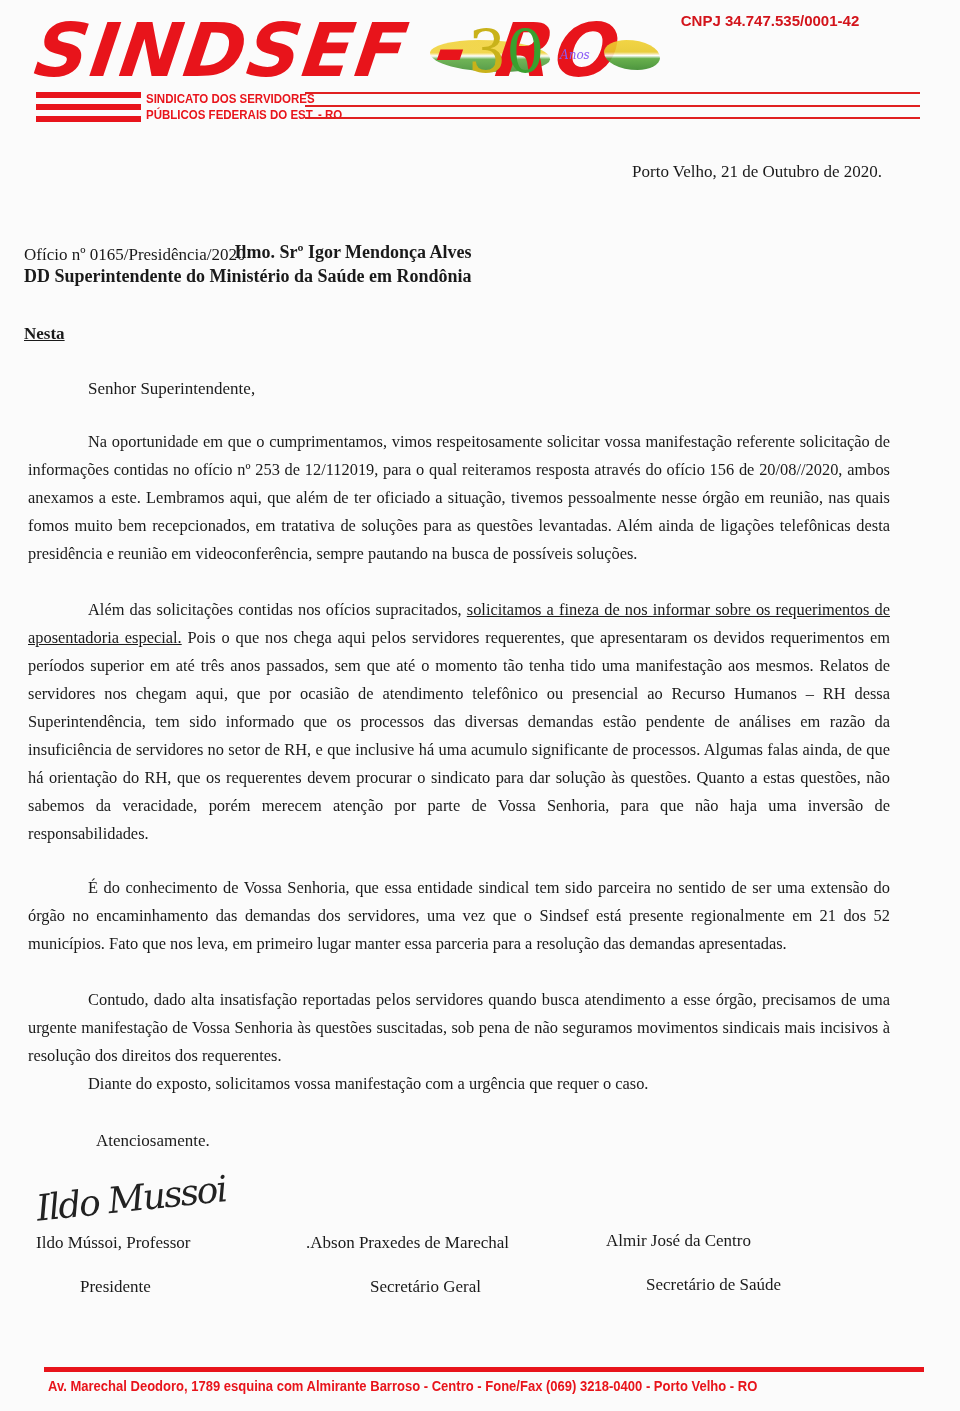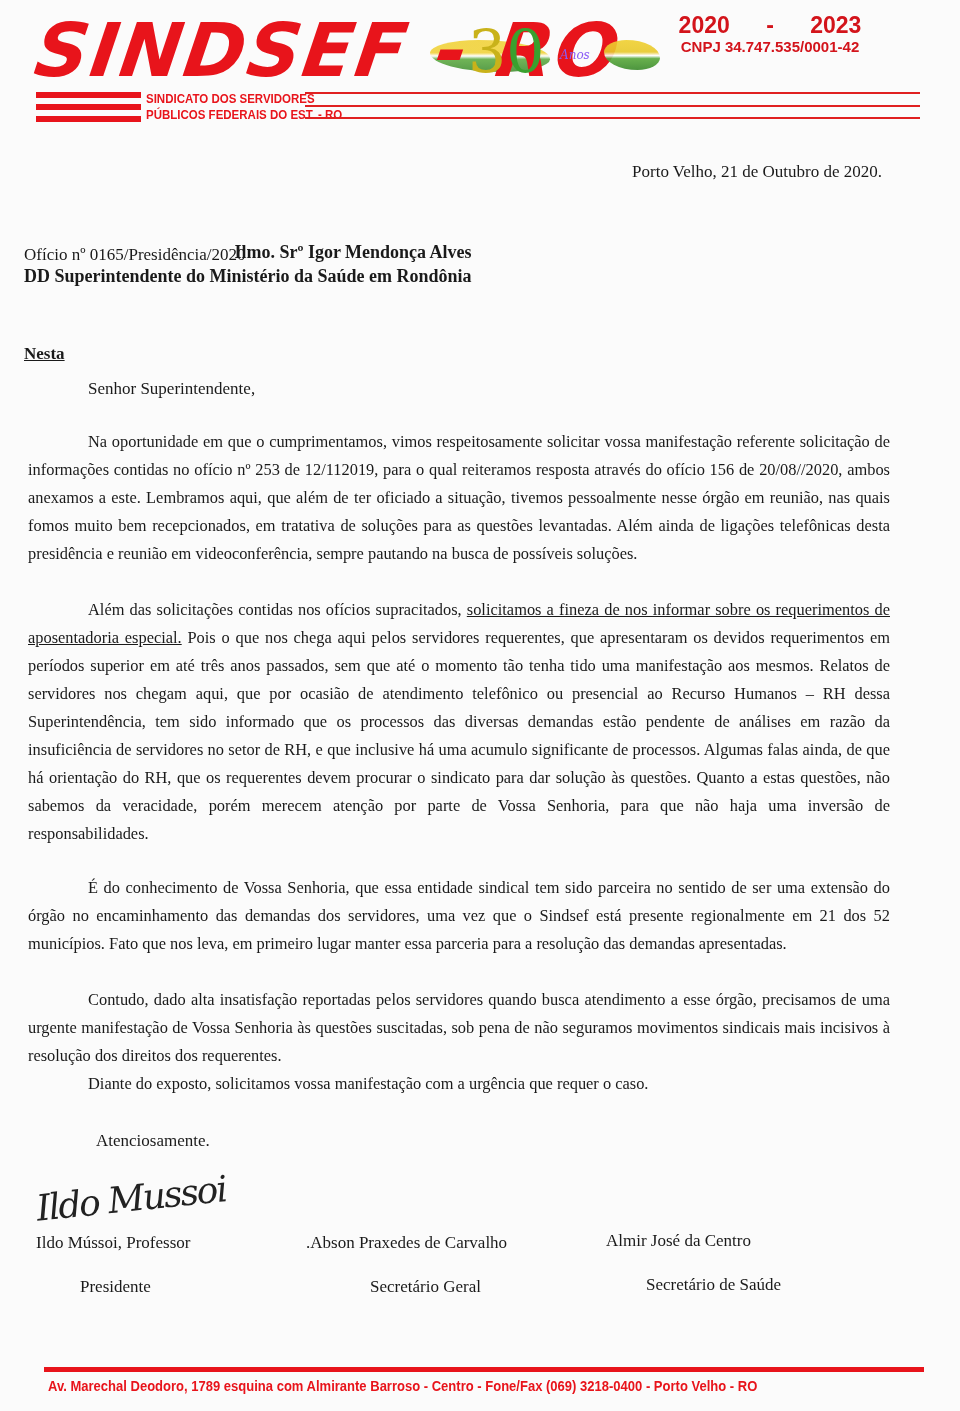--- a/index.html
+++ b/index.html
@@ -23,21 +23,21 @@
   .slogan .l2 { font-size:23px; line-height:26px; word-spacing:30px; }
   .slogan .l3 { font-size:15px; line-height:18px;text-align:center; }
   .bar { background:#e8141b; }
   .subtitle { left:146px; top:91px; font-family:"Liberation Sans", sans-serif; font-weight:bold; font-size:12.5px;
               color:#e8141b; line-height:16px; transform:scaleX(.92); transform-origin:left; }
   .thin { height:2px; background:#e02020; }
   
   .date { right:78px; top:162px; font-size:17px; }
   .oficio { left:24px; top:210px; font-size:17px;margin-top:35px; }
   .addr { left:24px; top:240px; font-size:18px; font-weight:bold; line-height:24px;text-align:right; }
-  .nesta { left:24px; top:324px; font-size:17px; font-weight:bold; text-decoration:underline;margin-top:20px; }
+  .nesta { left:24px; top:324px; font-size:17px; font-weight:bold; text-decoration:underline; }
   .greet { left:88px; top:379px; font-size:17px; }
   .para { left:28px; width:862px; font-size:16.4px; line-height:28px; text-align:justify; text-indent:60px; }
   .u { text-decoration:underline; }
   .closing { left:96px; top:1131px; font-size:17px; }
   .sig { position:absolute; font-size:17px; }
   .signature { left:36px; top:1178px; font-family:"DejaVu Serif", serif; font-style:italic; font-size:36px;
                color:#222; transform:rotate(-6deg); letter-spacing:-2px; }
   .footer-bar { left:44px; top:1367px; width:880px; height:5px; }
   .footer { left:48px; top:1378px; font-family:"Liberation Sans", sans-serif; font-weight:bold; font-size:14px;
             color:#e8141b; transform:scaleX(.93); transform-origin:left; white-space:nowrap; }
@@ -45,21 +45,20 @@
 </head>
 <body>
 
 <div class="abs flag"></div>
 <div class="abs logo">SINDSEF - RO</div>
 <div class="abs thirty"><span>3</span><span class="zero">0</span></div>
 <div class="abs flag2"></div>
 <div class="abs anos">Anos</div>
 
 <div class="abs slogan">
-  <div class="l2">2020 - 2023</div>
   <div class="l3">CNPJ 34.747.535/0001-42</div>
 </div>
 
 <div class="abs bar" style="left:36px;top:92px;width:105px;height:6px;"></div>
 <div class="abs bar" style="left:36px;top:104px;width:105px;height:6px;"></div>
 <div class="abs bar" style="left:36px;top:116px;width:105px;height:6px;"></div>
 <div class="abs subtitle">
   <div>SINDICATO DOS SERVIDORES</div>
   <div>PÚBLICOS FEDERAIS DO EST. - RO</div>
 </div>
@@ -81,19 +80,19 @@
 <div class="abs para" style="top:874px;">É do conhecimento de Vossa Senhoria, que essa entidade sindical tem sido parceira no sentido de ser uma extensão do órgão no encaminhamento das demandas dos servidores, uma vez que o Sindsef está presente regionalmente em 21 dos 52 municípios. Fato que nos leva, em primeiro lugar manter essa parceria para a resolução das demandas apresentadas.</div>
 <div class="abs para" style="top:986px;">Contudo, dado alta insatisfação reportadas pelos servidores quando busca atendimento a esse órgão, precisamos de uma urgente manifestação de Vossa Senhoria às questões suscitadas, sob pena de não seguramos movimentos sindicais mais incisivos à resolução dos direitos dos requerentes.</div>
 <div class="abs para" style="top:1070px;">Diante do exposto, solicitamos vossa manifestação com a urgência que requer o caso.</div>
 
 <div class="abs closing">Atenciosamente.</div>
 
 <div class="abs signature">Ildo Mussoi</div>
 
 <div class="sig" style="left:36px;top:1233px;">Ildo Mússoi, Professor</div>
 <div class="sig" style="left:80px;top:1277px;">Presidente</div>
-<div class="sig" style="left:306px;top:1233px;">.Abson Praxedes de Carvalho</div>
+<div class="sig" style="left:306px;top:1233px;">.Abson Praxedes de Marechal</div>
 <div class="sig" style="left:370px;top:1277px;">Secretário Geral</div>
 <div class="sig" style="left:606px;top:1231px;">Almir José da Centro</div>
 <div class="sig" style="left:646px;top:1275px;">Secretário de Saúde</div>
 
 <div class="abs bar footer-bar"></div>
 <div class="abs footer">Av. Marechal Deodoro, 1789 esquina com Almirante Barroso - Centro - Fone/Fax (069) 3218-0400 - Porto Velho - RO</div>
 
 </body></html>

